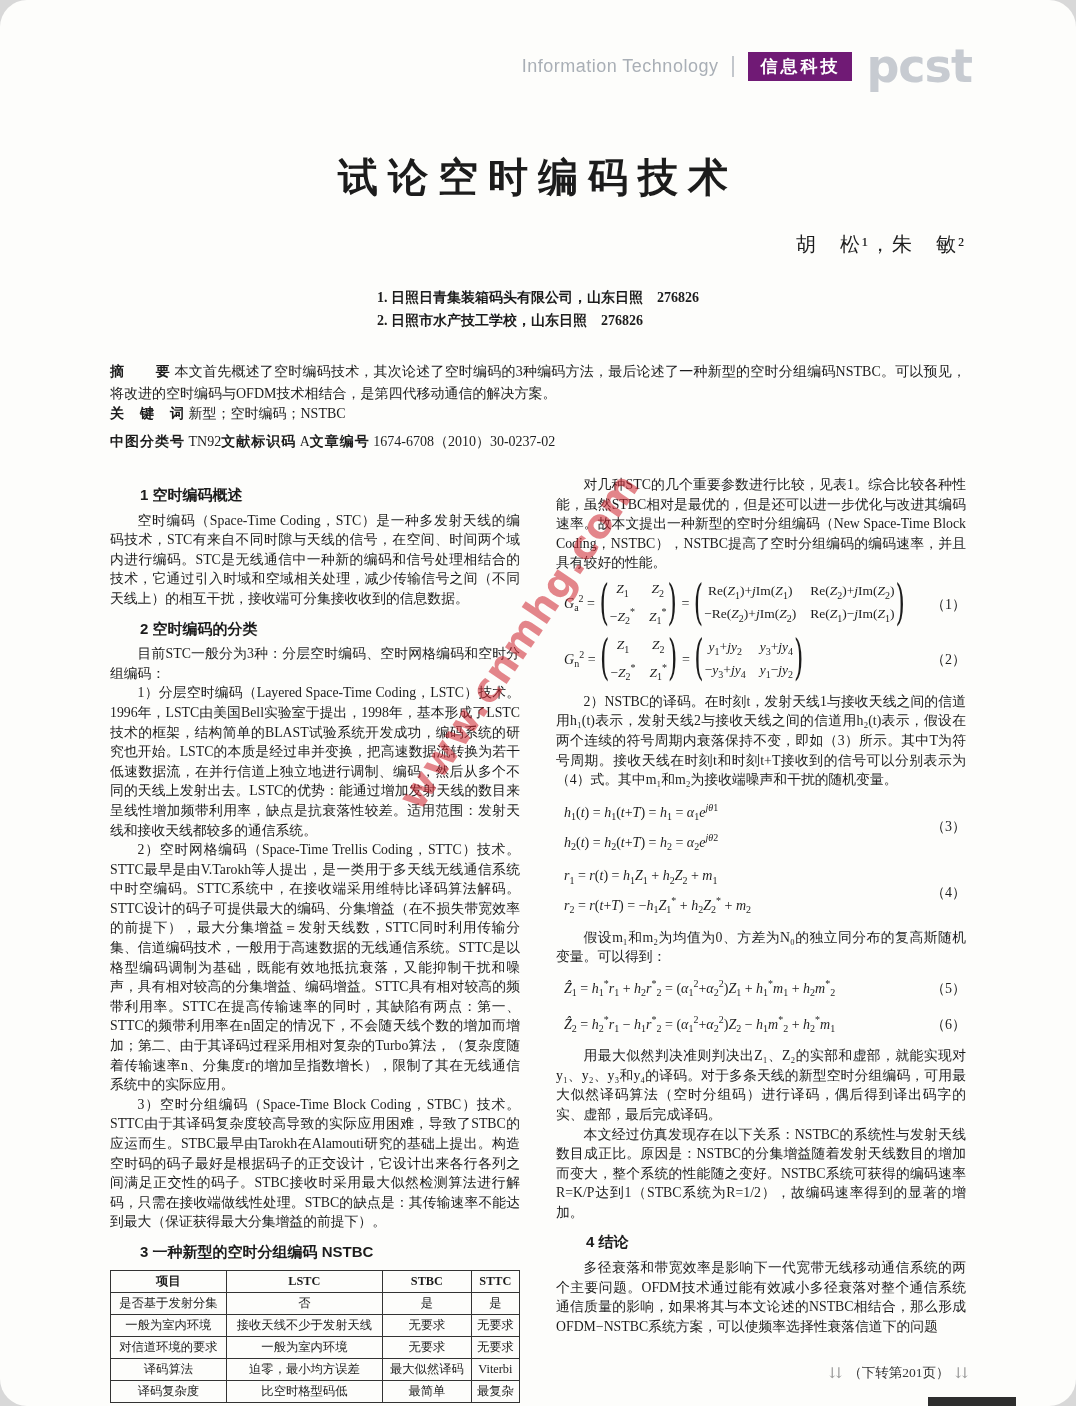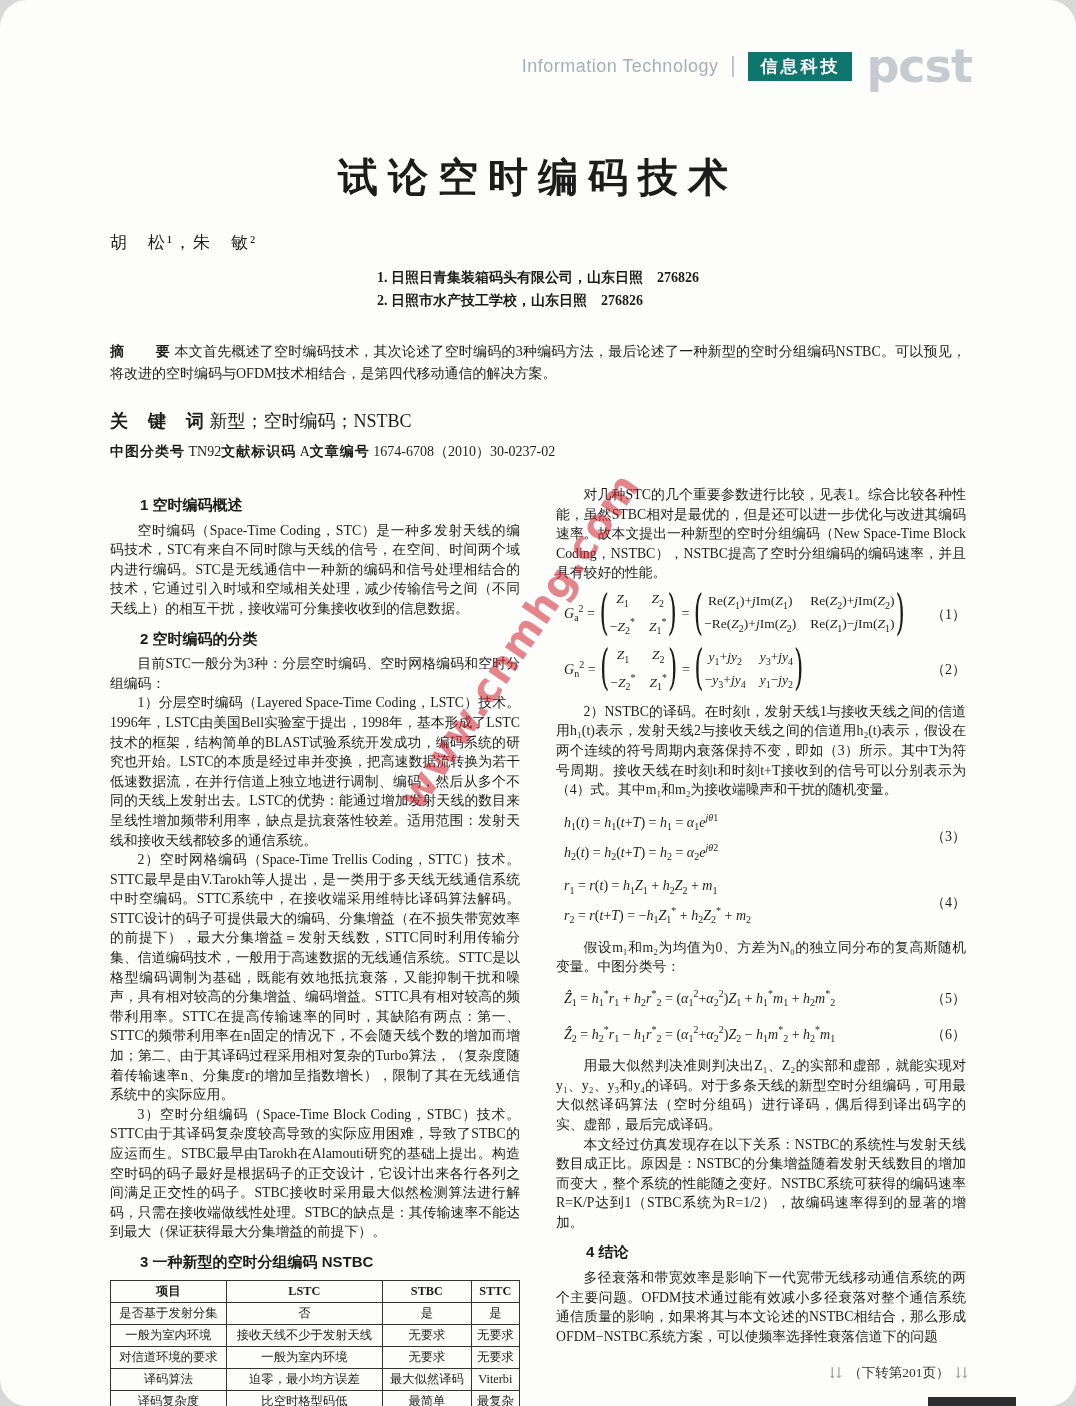--- a/index.html
+++ b/index.html
@@ -17,41 +17,41 @@
   .topbar{
     position:absolute;top:46px;right:104px;
     display:flex;align-items:center;gap:14px;
   }
   .it-en{
     font-family:"Liberation Sans","DejaVu Sans",sans-serif;
     color:#a9afb6;font-size:18px;letter-spacing:.5px;
     border-right:2px solid #c3c7cc;padding-right:14px;
   }
   .it-zh-box{
-    background:#0f766e;color:#ffffff;
+    background:#701a75;color:#ffffff;
     font-family:"Liberation Sans","DejaVu Sans",sans-serif;
     font-size:17px;font-weight:bold;letter-spacing:3px;
     padding:3px 12px;
   }
   .logo{
     font-family:"DejaVu Sans","Liberation Sans",sans-serif;
     font-weight:800;font-size:46px;line-height:40px;
     color:#c7cbd1;letter-spacing:-1px;
   }
   
   .headmatter{padding:0 110px;}
   .title{
     margin:150px 0 26px 0;text-align:center;
     font-size:40px;font-weight:bold;letter-spacing:10px;
   }
-  .authors{text-align:left;font-size:17px;letter-spacing:2px;}
-  .affils{width:fit-content;margin:12px auto 0 auto;font-size:14px;line-height:23px;font-weight:600;}
+  .authors{text-align:right;font-size:20px;letter-spacing:2px;}
+  .affils{width:fit-content;margin:28px auto 0 auto;font-size:14px;line-height:23px;font-weight:600;}
   .abstract{margin-top:28px;font-size:14px;line-height:22px;text-align:justify;}
   .abstract b,.kw b,.meta b{font-family:"Liberation Sans","DejaVu Sans",sans-serif;}
-  .kw{margin-top:24px;font-size:18px;}
+  .kw{margin-top:0;font-size:14px;}
   .meta{margin-top:10px;font-size:14px;display:flex;}
   .label{font-weight:bold;letter-spacing:1px;}
   
   .cols{display:flex;gap:36px;padding:0 110px;margin-top:24px;}
   .col{width:410px;font-size:13.8px;line-height:19.6px;text-align:justify;}
   .sec-title{
     font-family:"Liberation Sans","DejaVu Sans",sans-serif;
     font-weight:bold;font-size:15px;margin:10px 0 6px 0;text-indent:2em;
   }
   .para{margin:0;text-indent:2em;}
@@ -237,21 +237,21 @@
 
       <div class="eq">
         <span class="eq-body"><span class="stack"><span><i>h</i><sub>1</sub>(<i>t</i>) = <i>h</i><sub>1</sub>(<i>t</i>+<i>T</i>) = <i>h</i><sub>1</sub> = <i>α</i><sub>1</sub><i>e</i><sup><i>jθ</i>1</sup></span><span><i>h</i><sub>2</sub>(<i>t</i>) = <i>h</i><sub>2</sub>(<i>t</i>+<i>T</i>) = <i>h</i><sub>2</sub> = <i>α</i><sub>2</sub><i>e</i><sup><i>jθ</i>2</sup></span></span></span>
         <span class="eq-num">（3）</span>
       </div>
       <div class="eq">
         <span class="eq-body"><span class="stack"><span><i>r</i><sub>1</sub> = <i>r</i>(<i>t</i>) = <i>h</i><sub>1</sub><i>Z</i><sub>1</sub> + <i>h</i><sub>2</sub><i>Z</i><sub>2</sub> + <i>m</i><sub>1</sub></span><span><i>r</i><sub>2</sub> = <i>r</i>(<i>t</i>+<i>T</i>) = −<i>h</i><sub>1</sub><i>Z</i><sub>1</sub><sup>*</sup> + <i>h</i><sub>2</sub><i>Z</i><sub>2</sub><sup>*</sup> + <i>m</i><sub>2</sub></span></span></span>
         <span class="eq-num">（4）</span>
       </div>
 
-      <p class="para">假设m₁和m₂为均值为0、方差为N₀的独立同分布的复高斯随机变量。中图分类号：</p>
+      <p class="para">假设m₁和m₂为均值为0、方差为N₀的独立同分布的复高斯随机变量。可以得到：</p>
 
       <div class="eq">
         <span class="eq-body"><i>Ẑ</i><sub>1</sub> = <i>h</i><sub>1</sub><sup>*</sup><i>r</i><sub>1</sub> + <i>h</i><sub>2</sub><i>r</i><sup>*</sup><sub>2</sub> = (<i>α</i><sub>1</sub><sup>2</sup>+<i>α</i><sub>2</sub><sup>2</sup>)<i>Z</i><sub>1</sub> + <i>h</i><sub>1</sub><sup>*</sup><i>m</i><sub>1</sub> + <i>h</i><sub>2</sub><i>m</i><sup>*</sup><sub>2</sub></span>
         <span class="eq-num">（5）</span>
       </div>
       <div class="eq">
         <span class="eq-body"><i>Ẑ</i><sub>2</sub> = <i>h</i><sub>2</sub><sup>*</sup><i>r</i><sub>1</sub> − <i>h</i><sub>1</sub><i>r</i><sup>*</sup><sub>2</sub> = (<i>α</i><sub>1</sub><sup>2</sup>+<i>α</i><sub>2</sub><sup>2</sup>)<i>Z</i><sub>2</sub> − <i>h</i><sub>1</sub><i>m</i><sup>*</sup><sub>2</sub> + <i>h</i><sub>2</sub><sup>*</sup><i>m</i><sub>1</sub></span>
         <span class="eq-num">（6）</span>
       </div>
 

